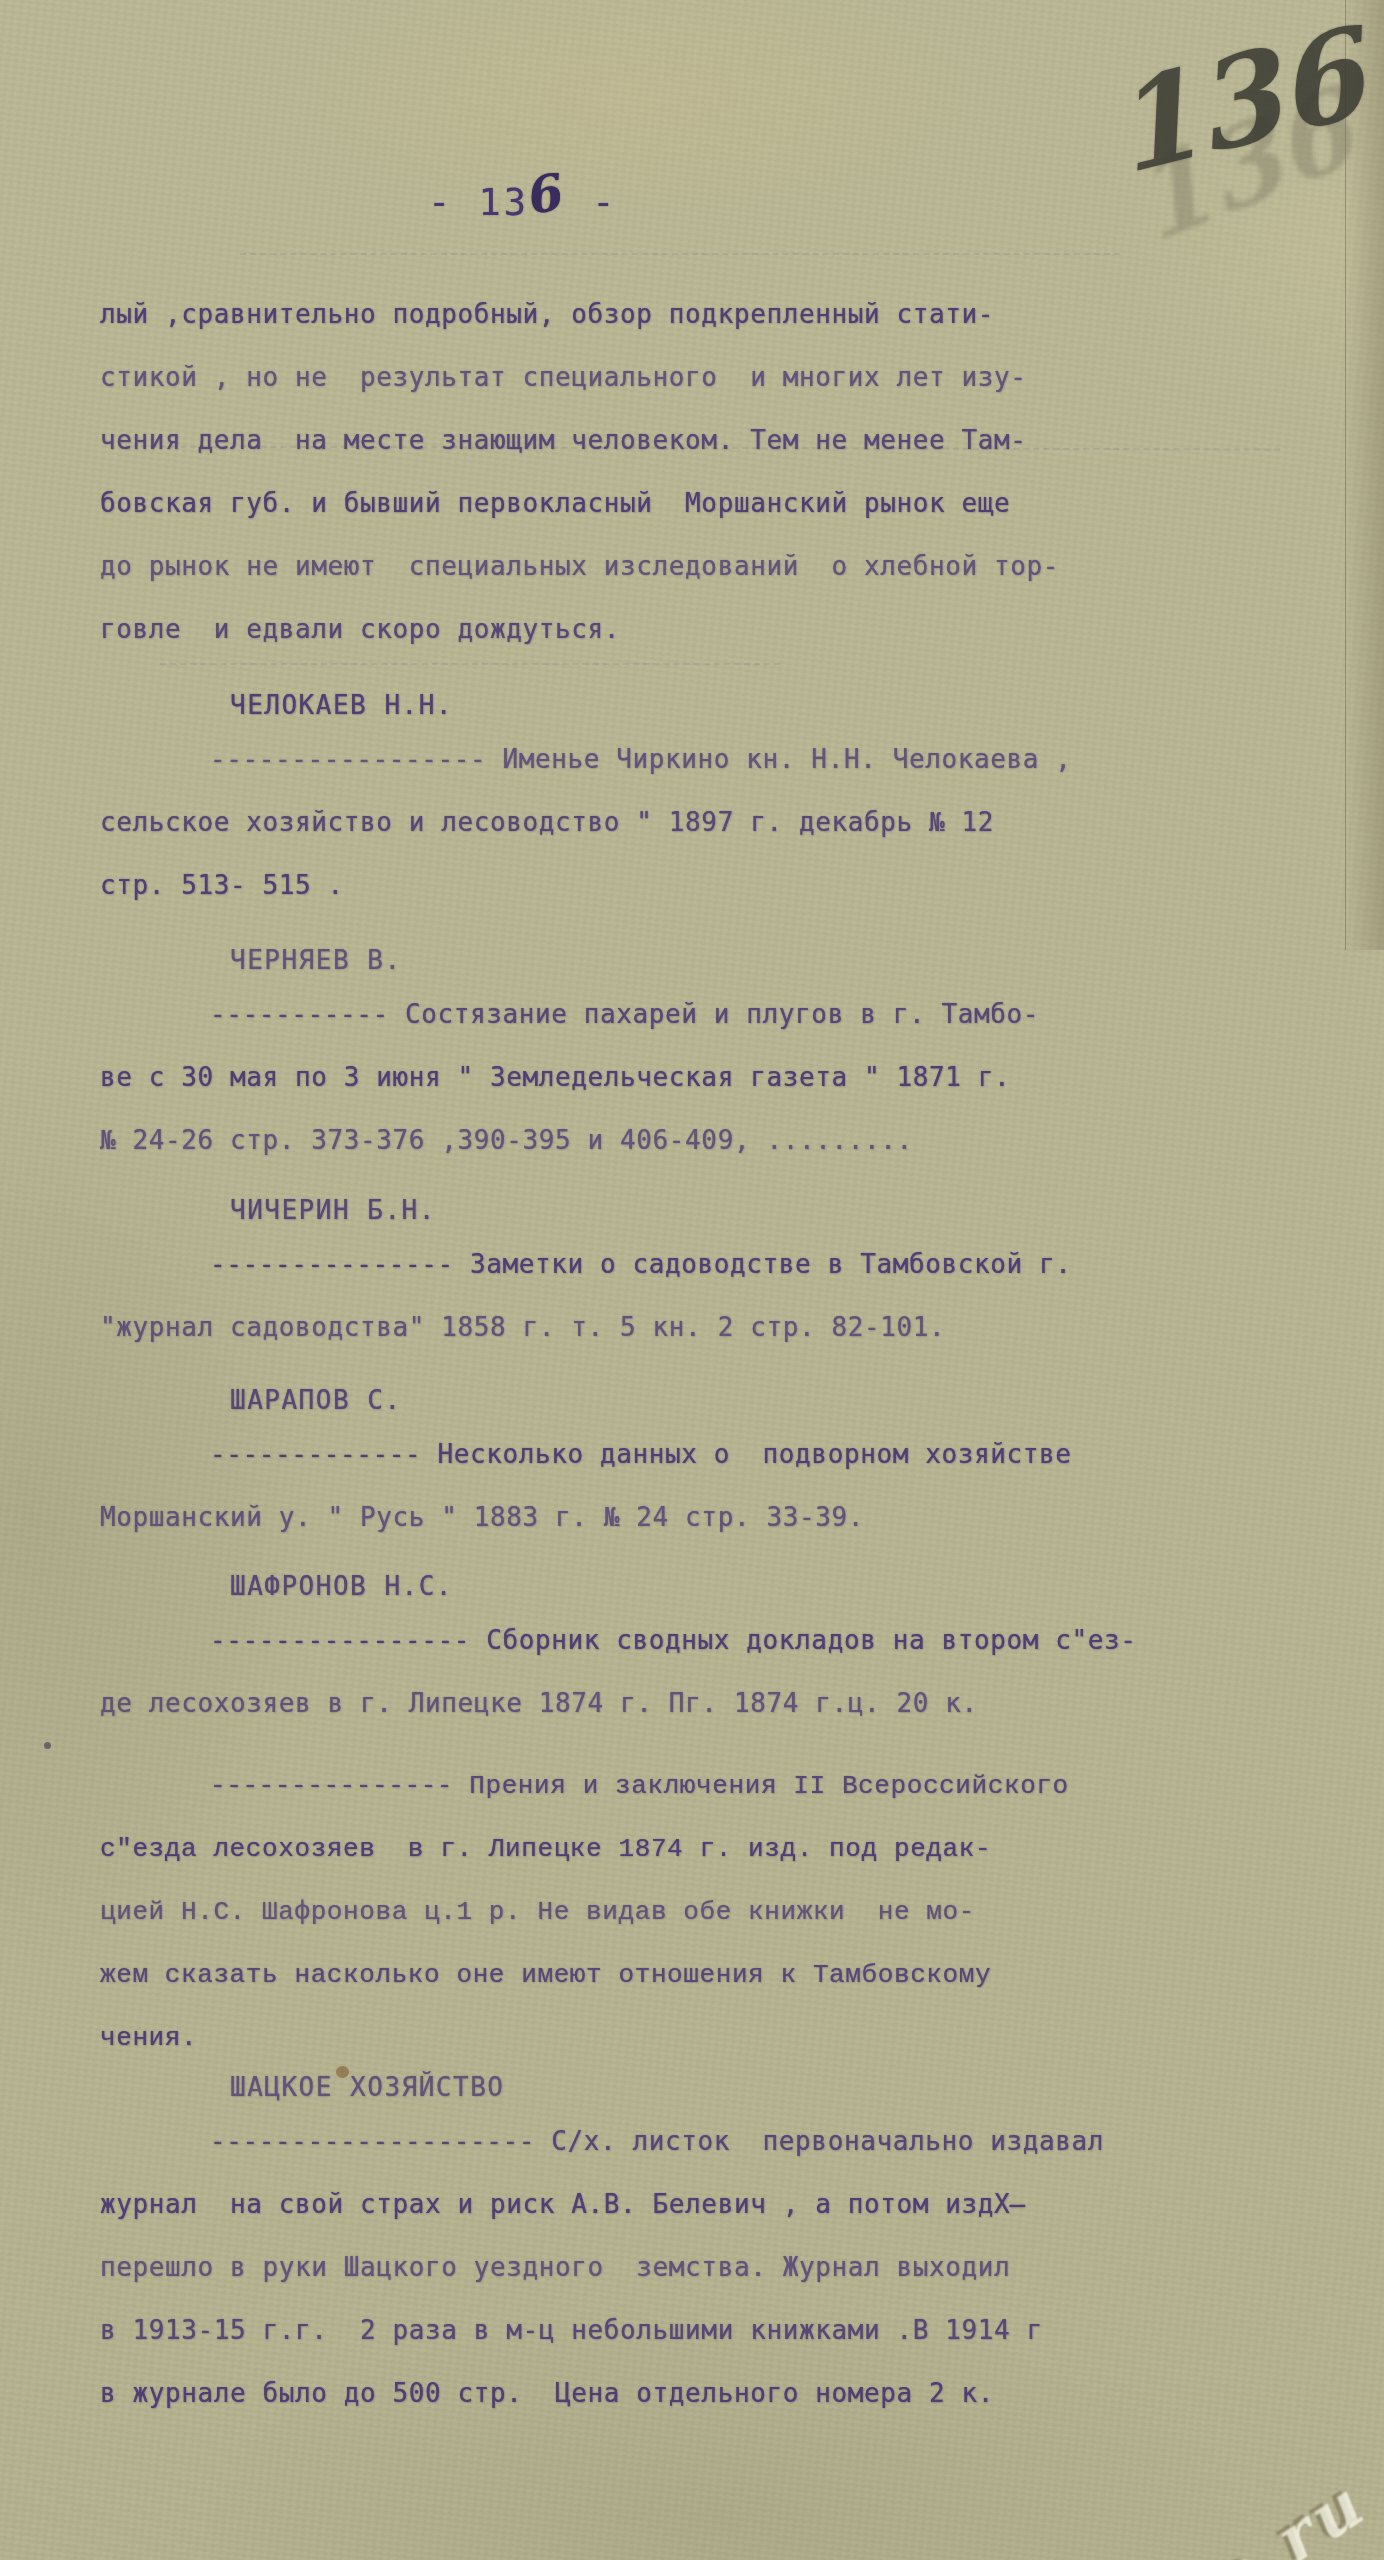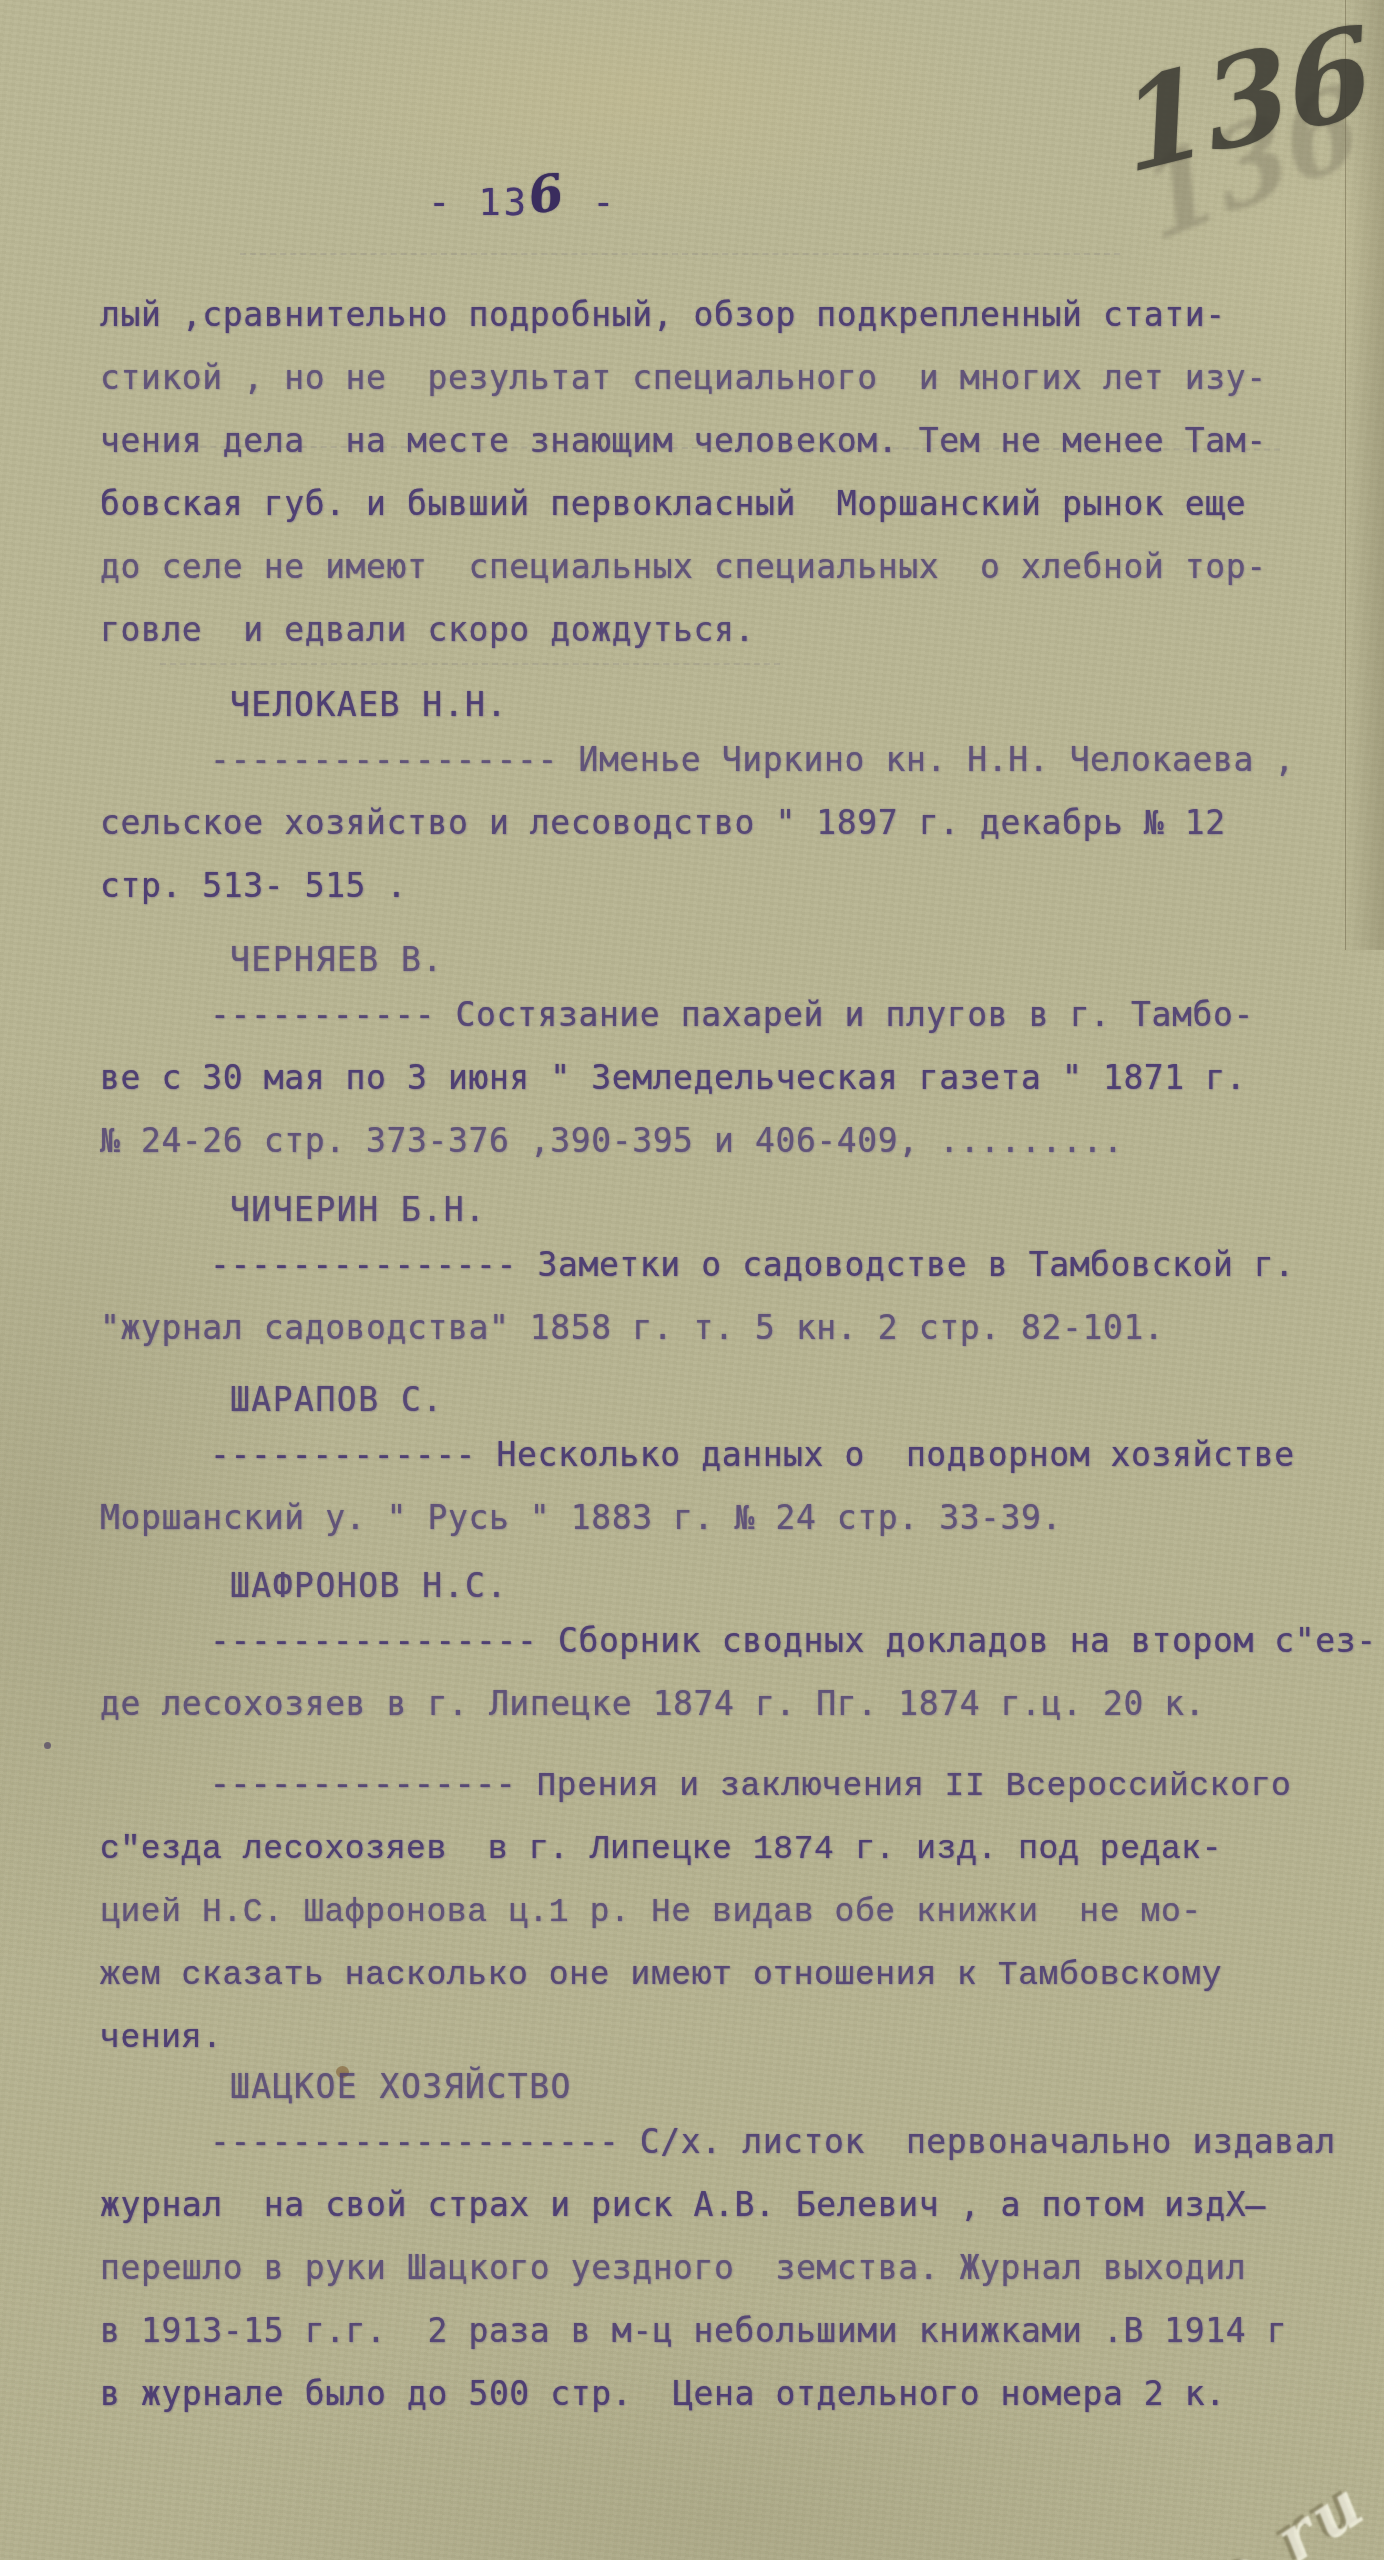--- a/index.html
+++ b/index.html
@@ -62,21 +62,21 @@
     font-size:50px;color:#3a2d5e;
     transform:rotate(-10deg) translateY(-4px);
     text-shadow:0 0 1.5px rgba(50,40,90,.8);
   }
 
   
   .content{
     position:absolute;top:283px;left:100px;width:1275px;
   }
   .line,.entry-heading{
-    font-size:33px;letter-spacing:.6px;line-height:63px;height:63px;
+    font-size:26px;letter-spacing:.6px;line-height:63px;height:63px;
     color:#4a3a72;white-space:pre;
     text-shadow:0 0 1.2px rgba(74,58,114,.85), 1px 1px 1.6px rgba(74,58,114,.22);
   }
   .entry .line{line-height:63px;height:63px;}
   .entry-heading{height:40px;line-height:34px;margin-left:130px;letter-spacing:1.5px;}
   .entry .line.first{margin-left:110px;}
   .f0{opacity:.95;} .f1{opacity:.78;} .f2{opacity:.88;}
   .e1{margin-top:27px;} .e2{margin-top:26px;} .e3{margin-top:21px;}
   .e4{margin-top:24px;} .e5{margin-top:20px;} .e6{margin-top:20px;font-family:Liberation Mono, monospace;}
   .e7{margin-top:0px;}
@@ -106,21 +106,21 @@
   <div class="handwritten-num">136</div>
 
   <div class="typed-num"><span>- 13</span><span class="corr">6</span><span> -</span></div>
 
   <div class="content" id="content">
       <section class="para">
         <div class="line f0">лый ,сравнительно подробный, обзор подкрепленный стати-</div>
         <div class="line f1">стикой , но не  результат специального  и многих лет изу-</div>
         <div class="line f2">чения дела  на месте знающим человеком. Тем не менее Там-</div>
         <div class="line f0">бовская губ. и бывший первокласный  Моршанский рынок еще</div>
-        <div class="line f1">до селе не имеют  специальных специальных  о хлебной тор-</div>
+        <div class="line f1">до рынок не имеют  специальных изследований  о хлебной тор-</div>
         <div class="line f2">говле  и едвали скоро дождуться.</div>
       </section>
       <section class="entry e1">
         <div class="entry-heading f0">ЧЕЛОКАЕВ Н.Н.</div>
         <div class="line first f1">----------------- Именье Чиркино кн. Н.Н. Челокаева ,</div>
         <div class="line f2">сельское хозяйство и лесоводство " 1897 г. декабрь № 12</div>
         <div class="line f0">стр. 513- 515 .</div>
       </section>
       <section class="entry e2">
         <div class="entry-heading f1">ЧЕРНЯЕВ В.</div>

